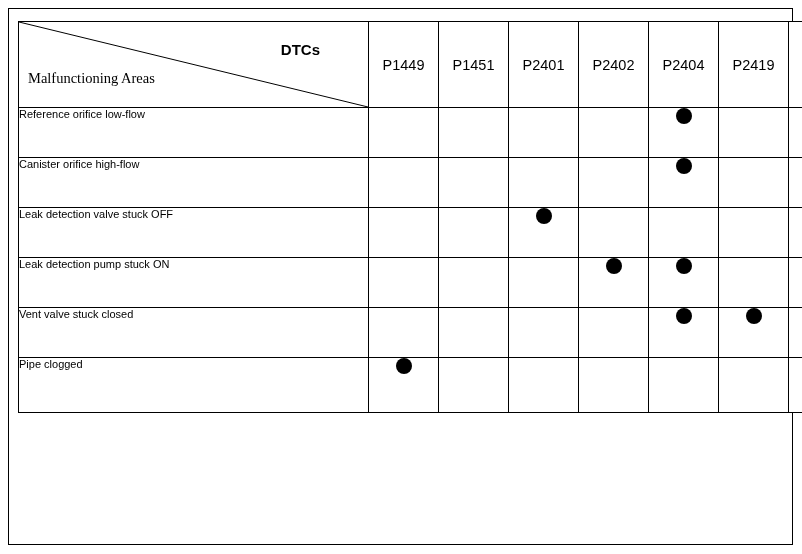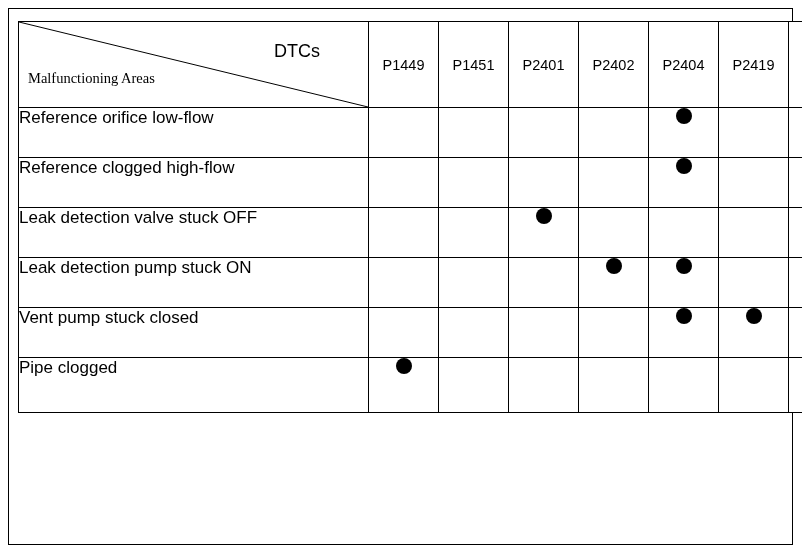--- a/index.html
+++ b/index.html
@@ -58,23 +58,24 @@
     left: 0;
     top: 0;
     width: 100%;
     height: 100%;
     display: block;
   }
   .corner-col-label {
     position: absolute;
     right: 48px;
     top: 20px;
-    font-size: 18px;
+    font-size: 15px;
     line-height: 1;
     white-space: nowrap;
+    font-weight: bold;
   }
   .corner-row-label {
     position: absolute;
     left: 9px;
     top: 49px;
     font-size: 14.5px;
     line-height: 1;
     white-space: nowrap;
     font-family: Liberation Serif, serif;
   }
@@ -88,21 +89,21 @@
     font-size: 14.5px;
     padding-top: 18px;
     box-sizing: border-box;
     white-space: nowrap;
   }
 
   
   .area-cell {
     height: 50px;
     vertical-align: top;
-    font-size: 17px;
+    font-size: 11px;
     padding: 7px 0 0 9px;
     box-sizing: border-box;
     white-space: nowrap;
   }
   tr.last-row .area-cell,
   tr.last-row .mark-cell { height: 55px; }
 
   .mark-cell {
     height: 50px;
     text-align: center;
@@ -147,21 +148,21 @@
           <td class="area-cell">Reference orifice low-flow</td>
           <td class="mark-cell"></td>
           <td class="mark-cell"></td>
           <td class="mark-cell"></td>
           <td class="mark-cell"></td>
           <td class="mark-cell"><span class="dot"></span></td>
           <td class="mark-cell"></td>
           <td class="mark-cell"></td>
         </tr>
         <tr>
-          <td class="area-cell">Reference clogged high-flow</td>
+          <td class="area-cell">Canister orifice high-flow</td>
           <td class="mark-cell"></td>
           <td class="mark-cell"></td>
           <td class="mark-cell"></td>
           <td class="mark-cell"></td>
           <td class="mark-cell"><span class="dot"></span></td>
           <td class="mark-cell"></td>
           <td class="mark-cell"></td>
         </tr>
         <tr>
           <td class="area-cell">Leak detection valve stuck OFF</td>
@@ -177,21 +178,21 @@
           <td class="area-cell">Leak detection pump stuck ON</td>
           <td class="mark-cell"></td>
           <td class="mark-cell"></td>
           <td class="mark-cell"></td>
           <td class="mark-cell"><span class="dot"></span></td>
           <td class="mark-cell"><span class="dot"></span></td>
           <td class="mark-cell"></td>
           <td class="mark-cell"></td>
         </tr>
         <tr>
-          <td class="area-cell">Vent pump stuck closed</td>
+          <td class="area-cell">Vent valve stuck closed</td>
           <td class="mark-cell"></td>
           <td class="mark-cell"></td>
           <td class="mark-cell"></td>
           <td class="mark-cell"></td>
           <td class="mark-cell"><span class="dot"></span></td>
           <td class="mark-cell"><span class="dot"></span></td>
           <td class="mark-cell"></td>
         </tr>
         <tr class="last-row">
           <td class="area-cell">Pipe clogged</td>

